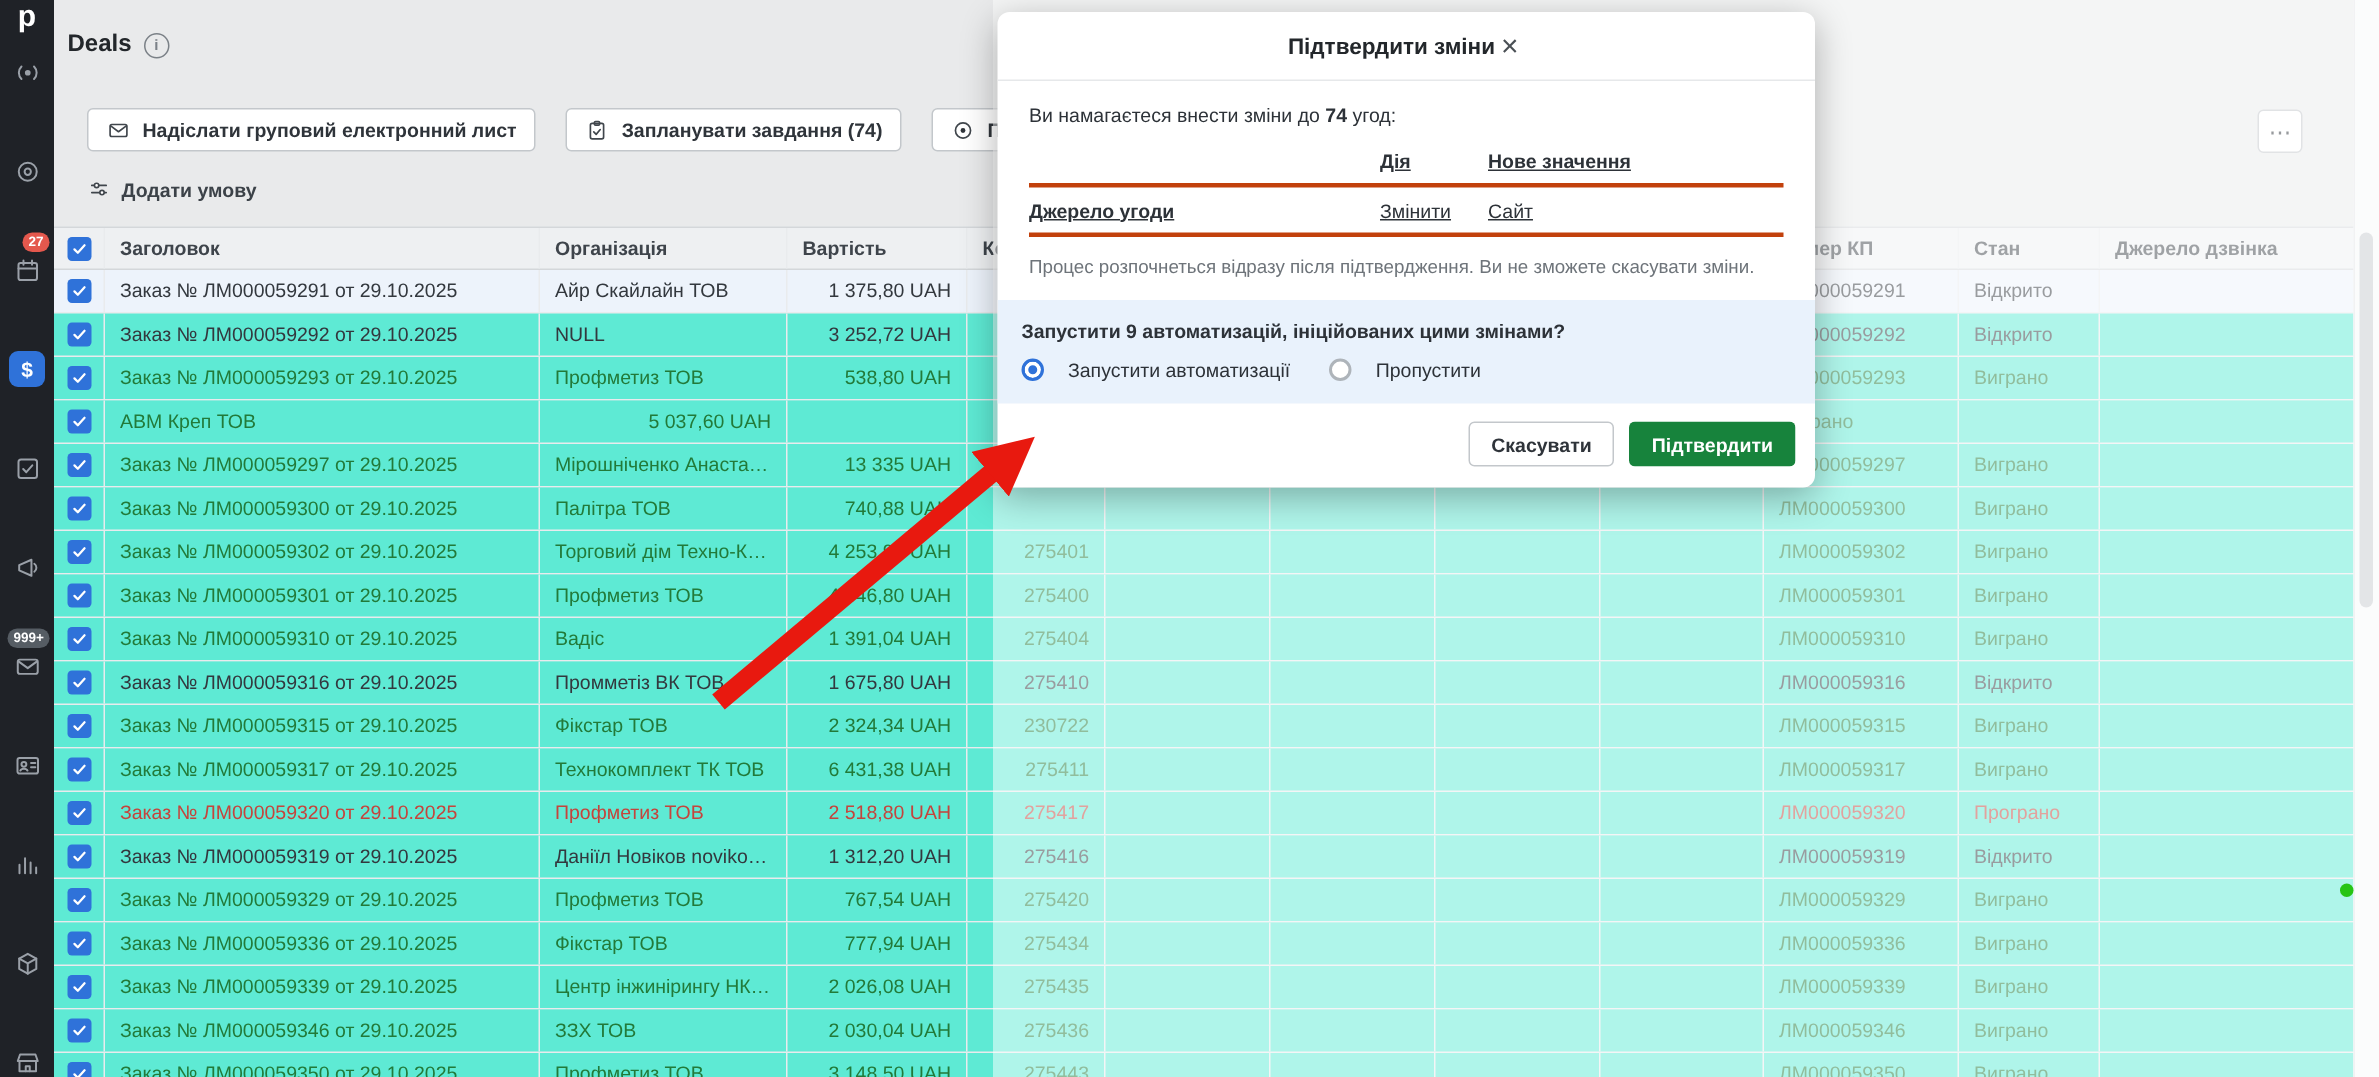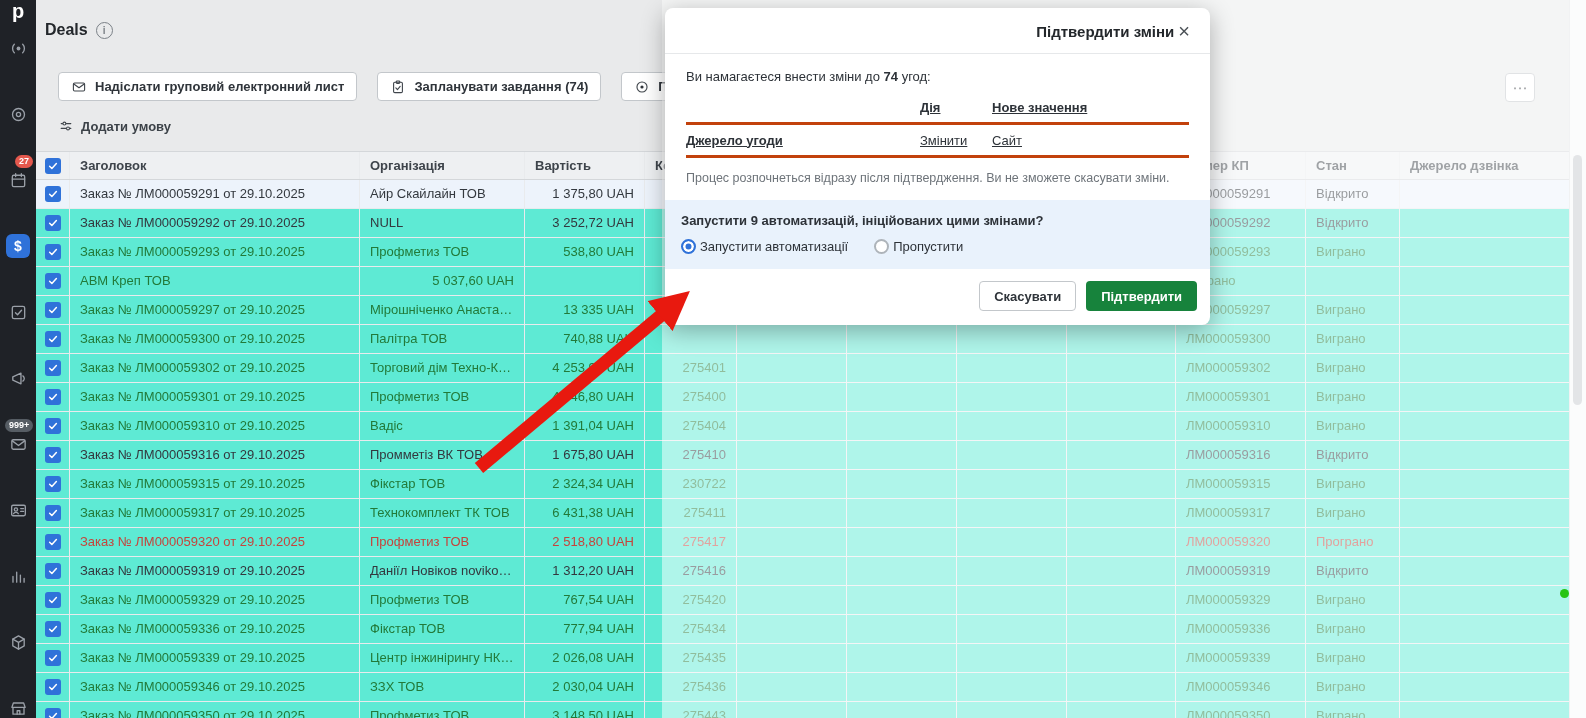--- a/index.html
+++ b/index.html
@@ -41,33 +41,33 @@
   .trow.won{color:#227a39;}
   .trow.lost{color:#c5443c;}
   .trow.anchor{background:#edf3fb;}
   
   .dim{position:absolute;left:662px;top:0;width:924px;height:718px;background:rgba(255,255,255,0.5);z-index:50;}
   .vscroll{position:absolute;right:0;top:0;width:16px;height:718px;background:#f7f8f9;border-left:1px solid #e3e5e7;z-index:5;}
   .vthumb{position:absolute;left:3px;top:155px;width:9px;height:250px;border-radius:5px;background:#c7cbcf;}
   .gdot{position:absolute;left:1560px;top:589px;width:9px;height:9px;border-radius:50%;background:#27c414;z-index:150;}
   
   .modal{position:absolute;left:665px;top:8px;width:545px;background:#fff;border-radius:8px;box-shadow:0 6px 24px rgba(0,0,0,.3);z-index:100;font-size:13px;color:#2d3238;overflow:hidden;}
-  .m-head{display:flex;align-items:center;justify-content:flex-end;padding:13px 16px 12px;border-bottom:1px solid #e6e8ea;}
+  .m-head{display:flex;align-items:center;justify-content:center;padding:13px 16px 12px;border-bottom:1px solid #e6e8ea;}
   .m-title{font-size:15px;font-weight:700;color:#23272b;}
   .m-close{font-size:20px;color:#4a5055;cursor:pointer;line-height:1;padding:0 4px;}
   .m-body{padding:15px 21px 0;}
   .m-intro{margin:0 0 8px;}
   .mt-row{display:grid;grid-template-columns:234px 72px 1fr;height:30px;align-items:center;border-bottom:3px solid #c2410c;text-decoration:underline;}
   .mt-head .mt-cell{font-weight:700;}
   .mt-field{font-weight:700;}
   .m-warning{color:#6e747a;margin:13px 0 15px;font-size:12.5px;white-space:nowrap;}
   .m-auto{background:#e9f2fc;padding:13px 16px 15px;}
   .m-question{font-weight:700;margin:0 0 11px;}
   .m-radios{display:flex;gap:26px;align-items:center;}
-  .radio{display:flex;align-items:flex-start;gap:4px;cursor:pointer;}
+  .radio{display:flex;align-items:flex-start;gap:16px;cursor:pointer;}
   .r-circle{width:15px;height:15px;border-radius:50%;border:2px solid #aeb4ba;box-sizing:border-box;background:#fff;flex:none;}
   .radio.sel .r-circle{border-color:#2f72d9;background:#2f72d9;box-shadow:inset 0 0 0 2.5px #fff;}
   .m-foot{display:flex;justify-content:flex-end;gap:10px;padding:12px 13px 14px;}
   .btn{height:30px;border-radius:4px;font-size:13px;font-weight:700;padding:0 14px;display:inline-flex;align-items:center;border:1px solid transparent;cursor:pointer;font-family:inherit;}
   .btn.cancel{background:#fff;border-color:#c3c7cb;color:#2f343a;}
   .btn.confirm{background:#17833c;color:#fff;}
   
   .arrow{position:absolute;left:0;top:0;z-index:300;pointer-events:none;}
 </style>
 </head>

